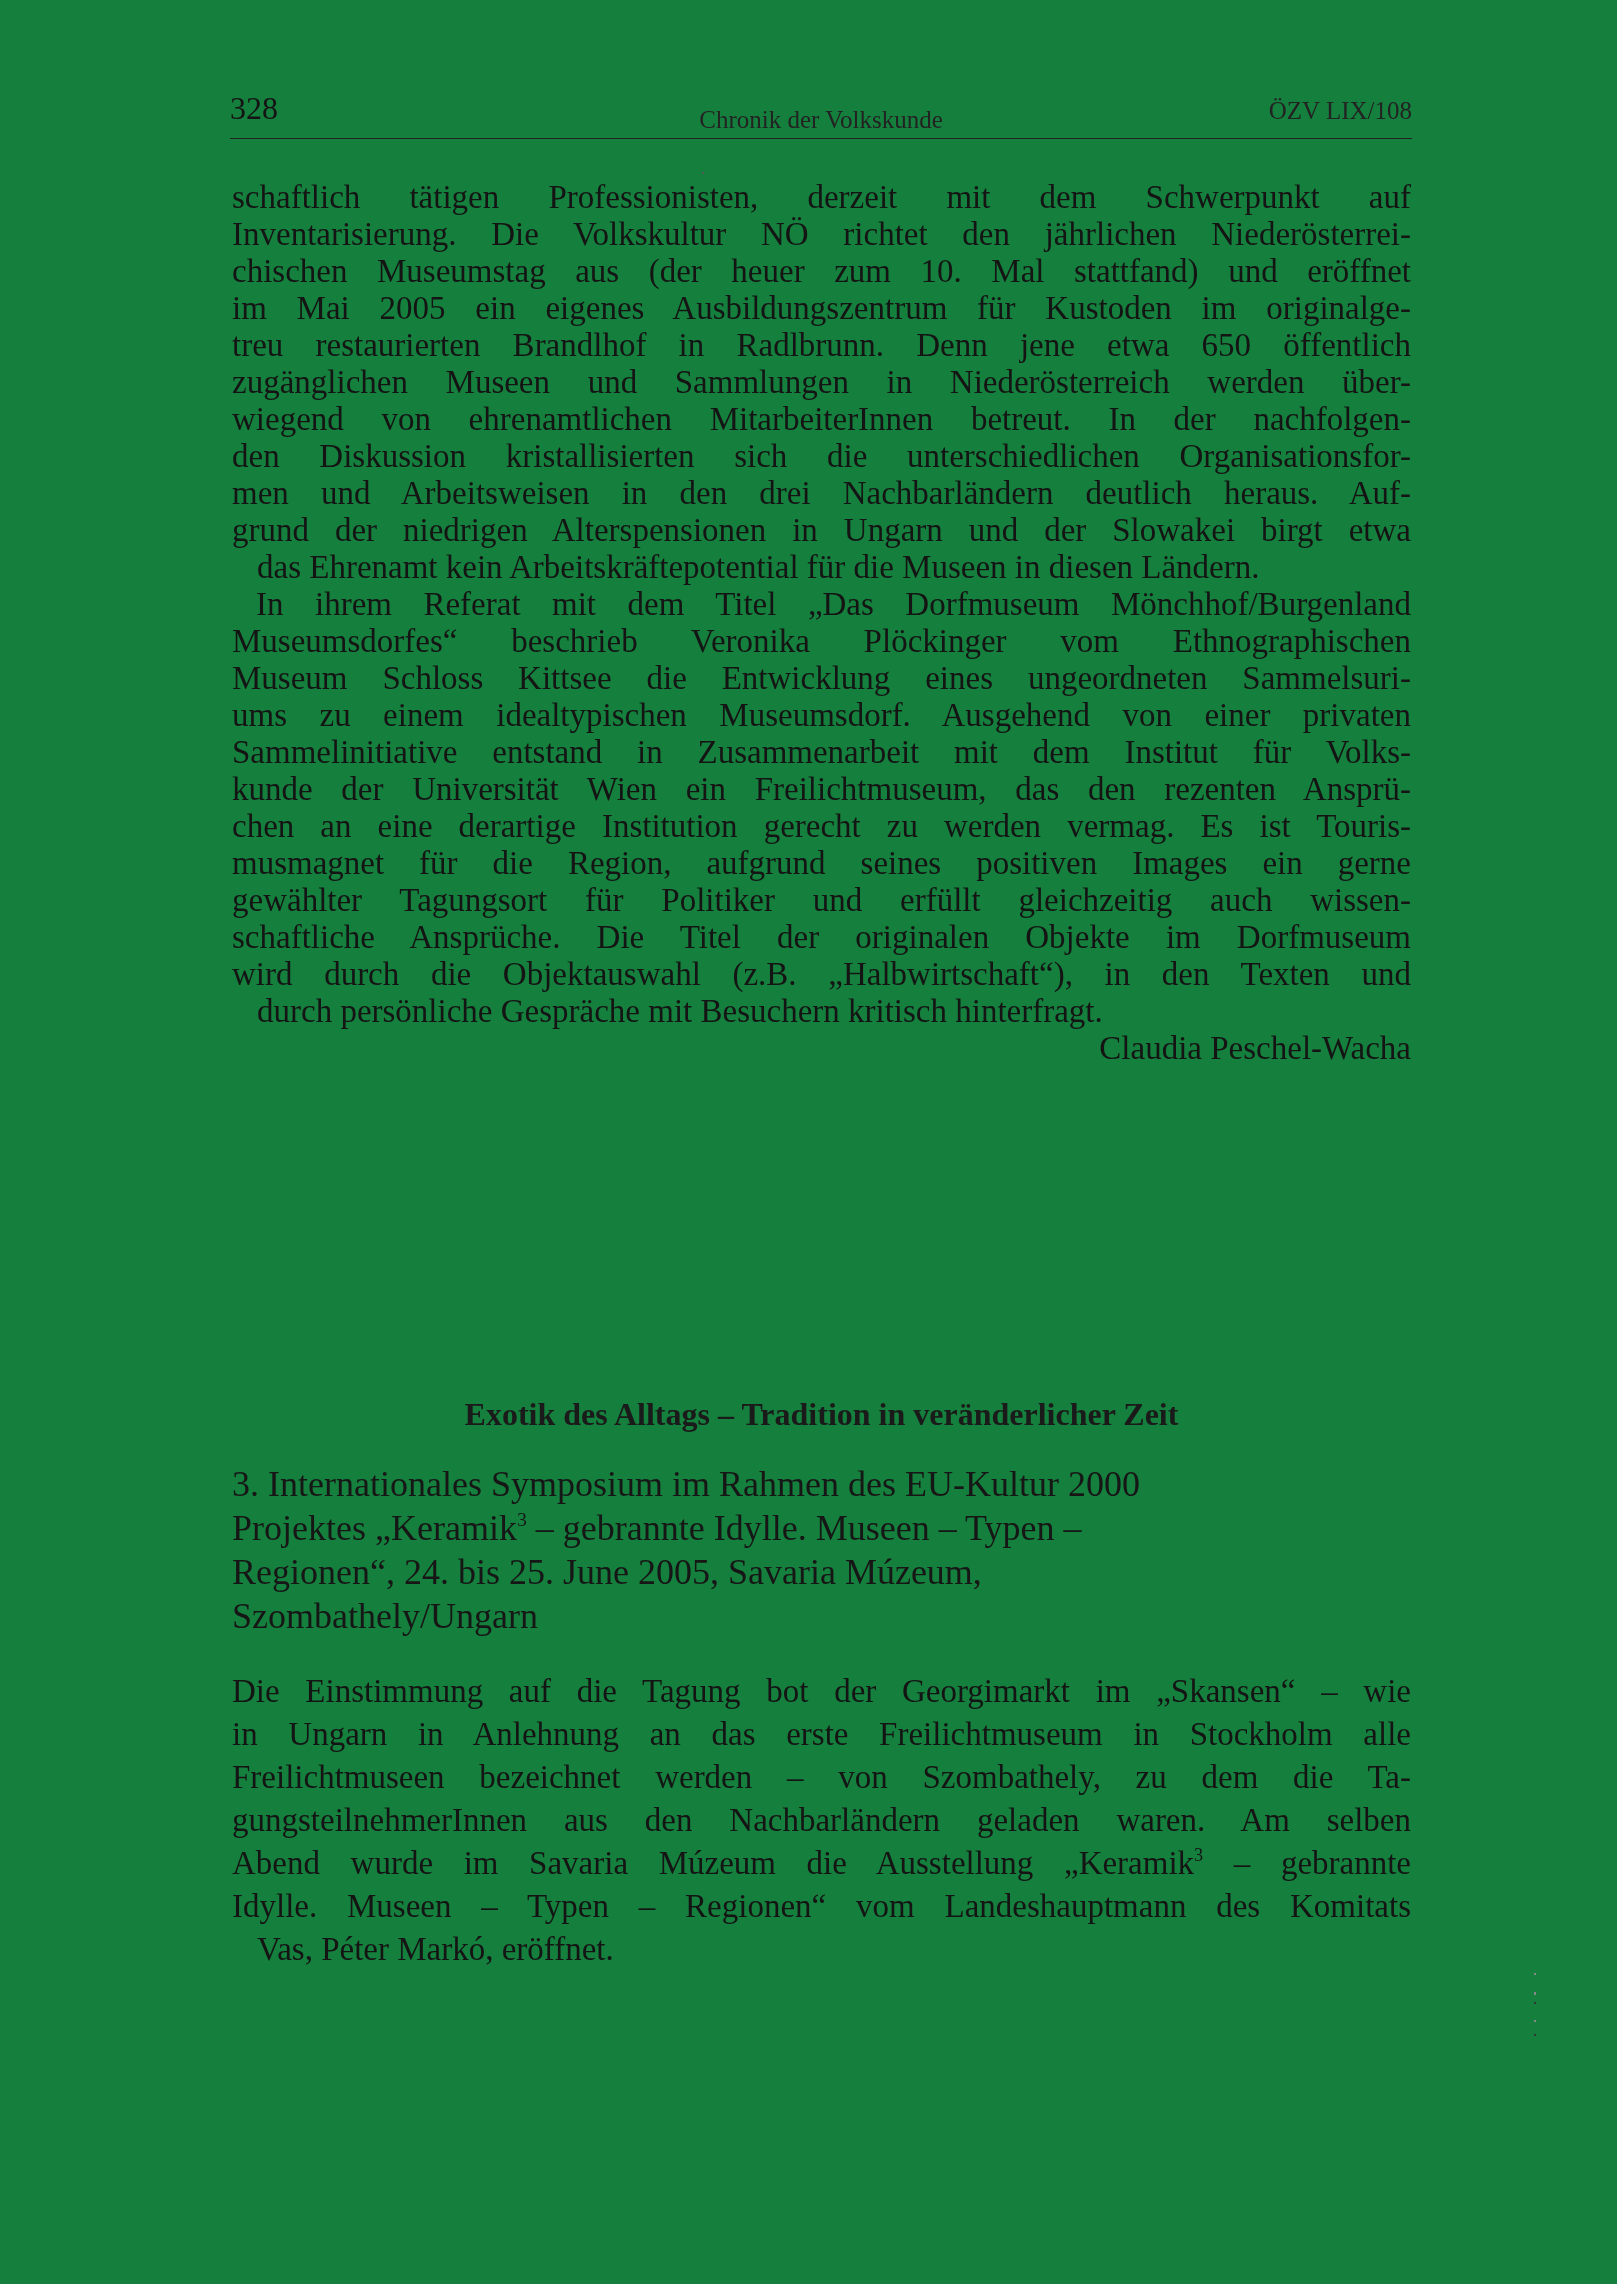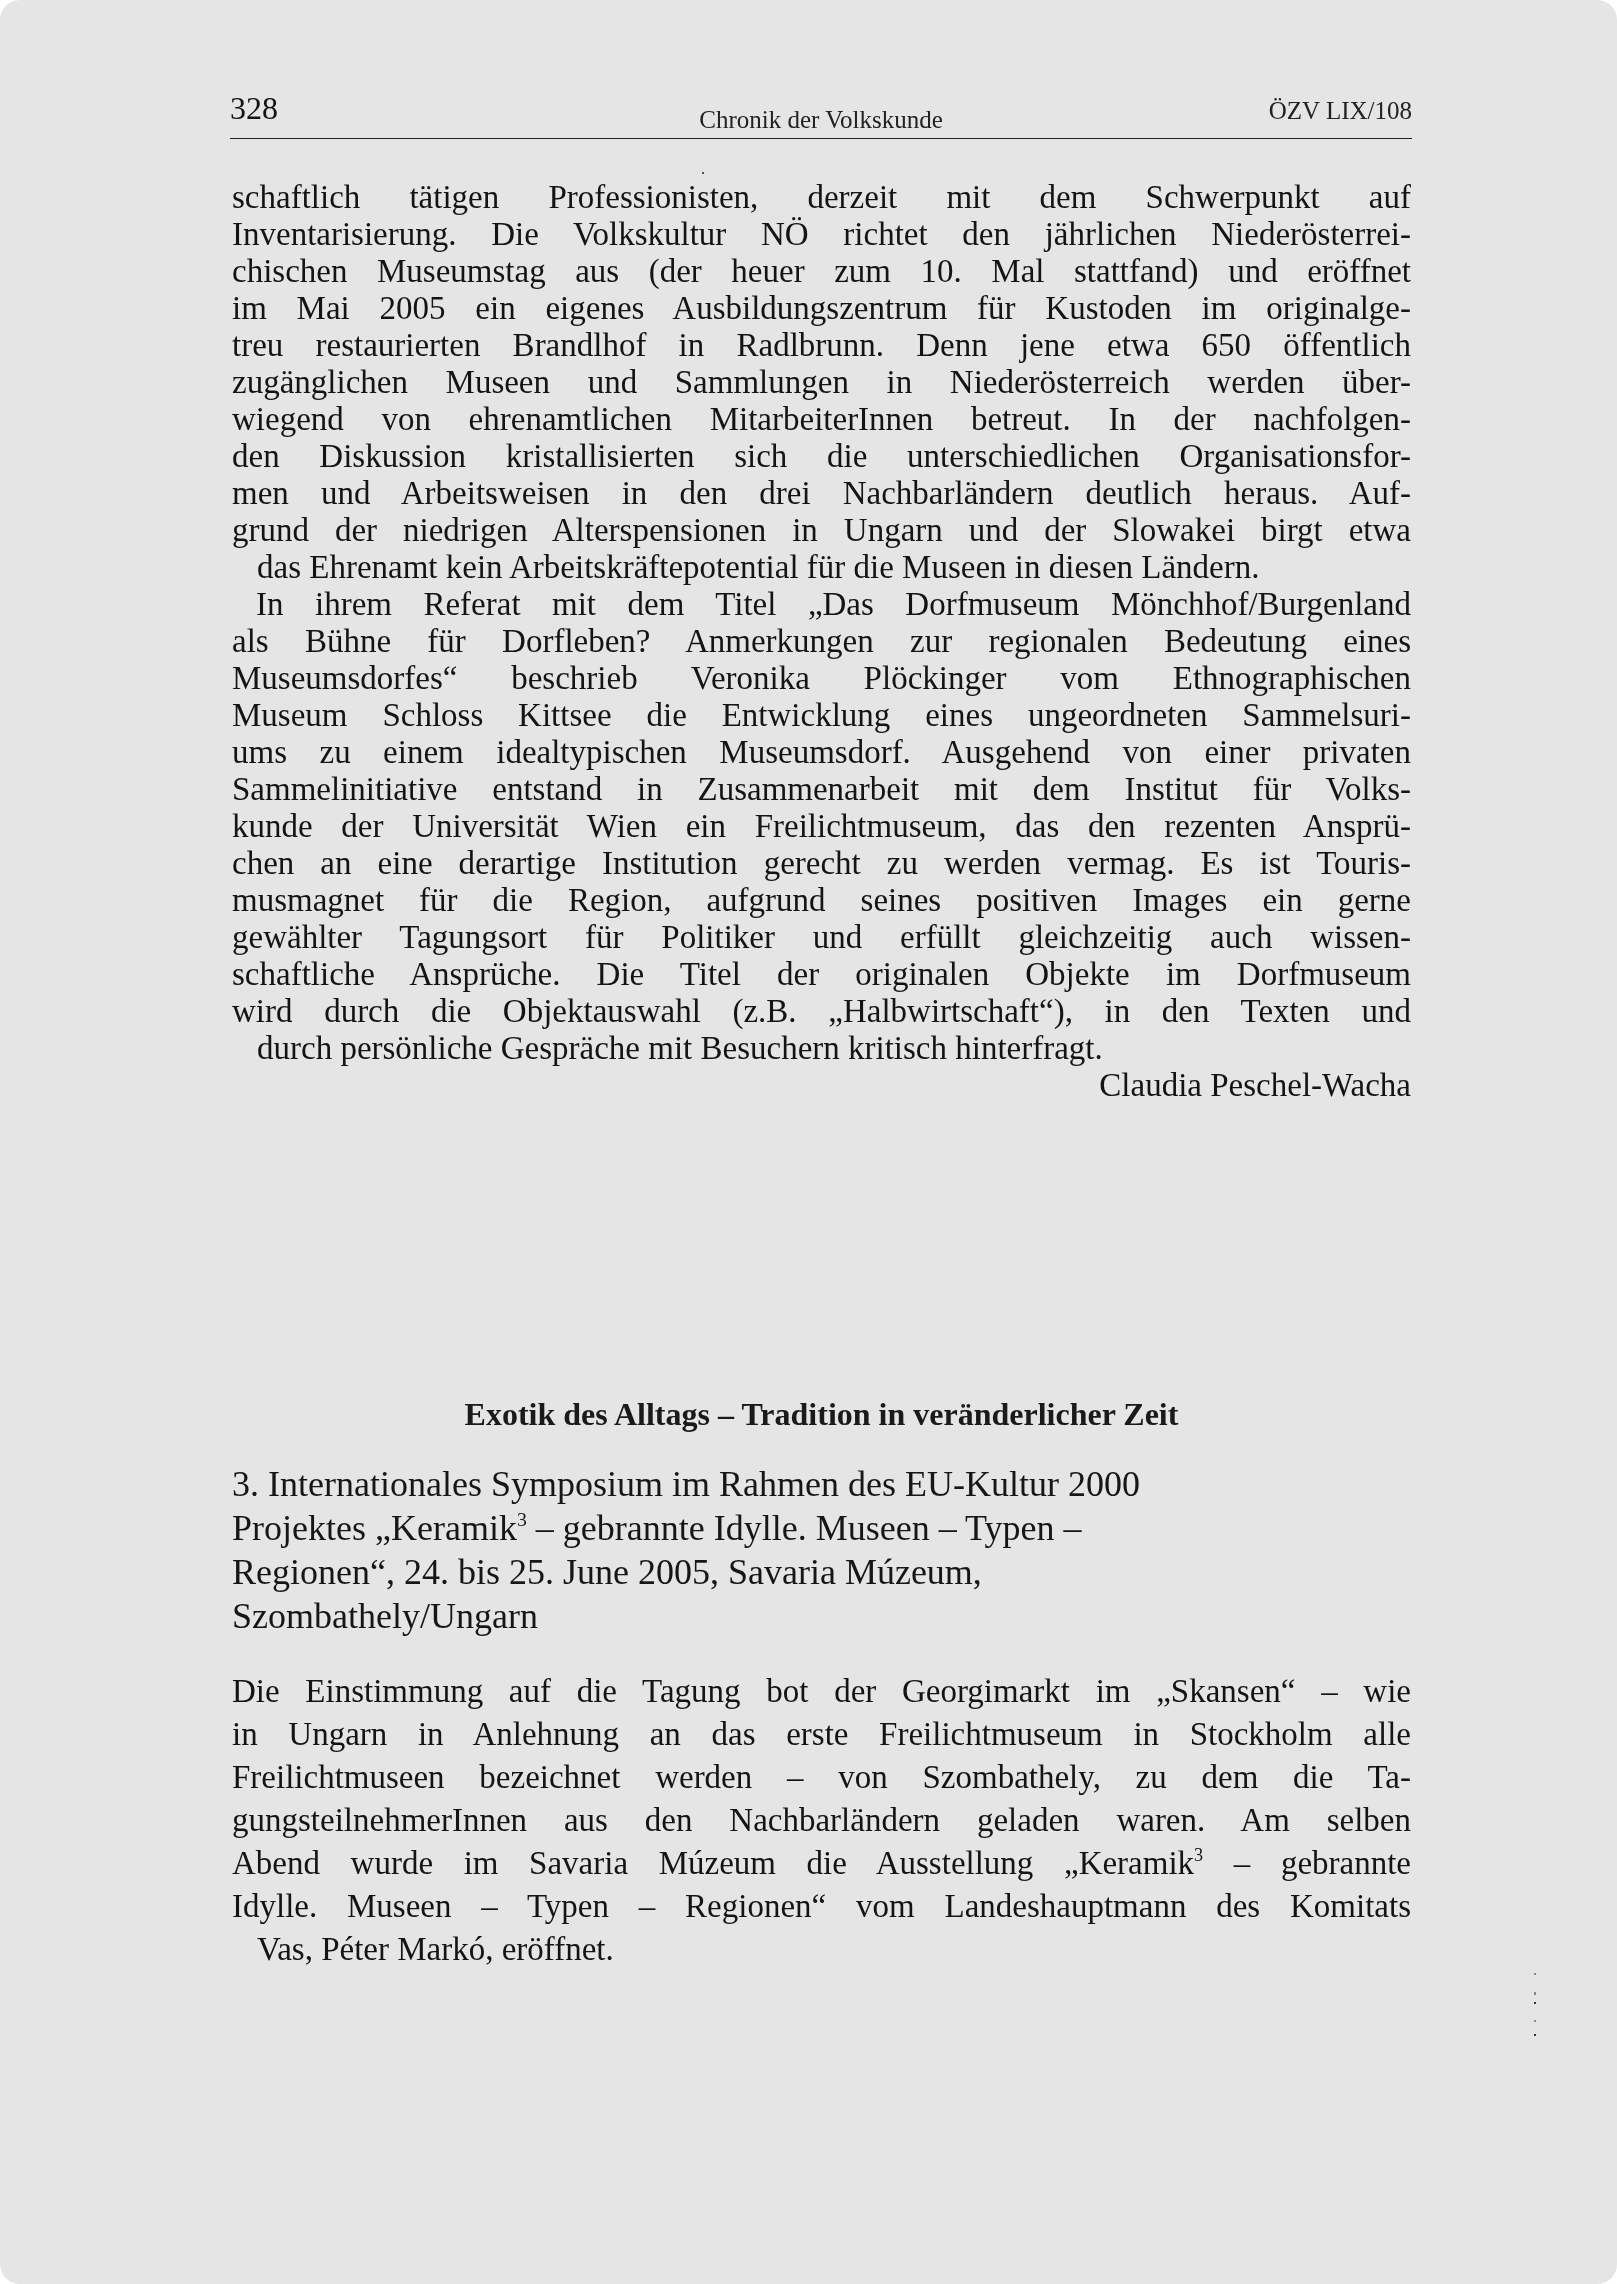--- a/index.html
+++ b/index.html
@@ -1,21 +1,20 @@
 <!DOCTYPE html>
 <html style="font-size:13px"><head>
   <meta charset="utf-8">
   <style>
     html, body { margin: 0; padding: 0; background: #ffffff; }
     body { width: 1617px; height: 2284px; position: relative; overflow: hidden; }
     .page {
       position: absolute; left: 0; top: 0; width: 1617px; height: 2284px;
-      background: #e5e5e5; color: #141414;
+      background: #15803d; color: #141414;
       font-family: "Liberation Serif", "DejaVu Serif", serif;
-      border-radius: 20px;
     }
     .header {
       position: absolute; left: 230px; top: 89px; width: 1182px; height: 49px;
       font-size: 31px; line-height: 39px;
     }
     .header .pno { position: absolute; left: 0; top: 0; font-size: 32px; }
     .header .running { position: absolute; left: 0; right: 0; top: 11px; text-align: center; font-size: 25px; color: #222; }
     .header .journal { position: absolute; right: 0; top: 1.6px; font-size: 25px; color: #222; }
     .rule { position: absolute; left: 230px; top: 138px; width: 1182px; height: 0; border-top: 1.6px solid #222; }
     .speck { position: absolute; left: 702px; top: 172px; width: 2.4px; height: 1.6px; background: #555; }
@@ -65,21 +64,20 @@
       <span class="line">treu restaurierten Brandlhof in Radlbrunn. Denn jene etwa 650 öffentlich</span>
       <span class="line">zugänglichen Museen und Sammlungen in Niederösterreich werden über-</span>
       <span class="line">wiegend von ehrenamtlichen MitarbeiterInnen betreut. In der nachfolgen-</span>
       <span class="line">den Diskussion kristallisierten sich die unterschiedlichen Organisationsfor-</span>
       <span class="line">men und Arbeitsweisen in den drei Nachbarländern deutlich heraus. Auf-</span>
       <span class="line">grund der niedrigen Alterspensionen in Ungarn und der Slowakei birgt etwa</span>
       <span class="line last">das Ehrenamt kein Arbeitskräftepotential für die Museen in diesen Ländern.</span>
     </div>
     <div>
       <span class="line" style="padding-left:24px; box-sizing:border-box;">In ihrem Referat mit dem Titel „Das Dorfmuseum Mönchhof/Burgenland</span>
-      <span class="line">als Bühne für Dorfleben? Anmerkungen zur regionalen Bedeutung eines</span>
       <span class="line">Museumsdorfes“ beschrieb Veronika Plöckinger vom Ethnographischen</span>
       <span class="line">Museum Schloss Kittsee die Entwicklung eines ungeordneten Sammelsuri-</span>
       <span class="line">ums zu einem idealtypischen Museumsdorf. Ausgehend von einer privaten</span>
       <span class="line">Sammelinitiative entstand in Zusammenarbeit mit dem Institut für Volks-</span>
       <span class="line">kunde der Universität Wien ein Freilichtmuseum, das den rezenten Ansprü-</span>
       <span class="line">chen an eine derartige Institution gerecht zu werden vermag. Es ist Touris-</span>
       <span class="line">musmagnet für die Region, aufgrund seines positiven Images ein gerne</span>
       <span class="line">gewählter Tagungsort für Politiker und erfüllt gleichzeitig auch wissen-</span>
       <span class="line">schaftliche Ansprüche. Die Titel der originalen Objekte im Dorfmuseum</span>
       <span class="line">wird durch die Objektauswahl (z.B. „Halbwirtschaft“), in den Texten und</span>

